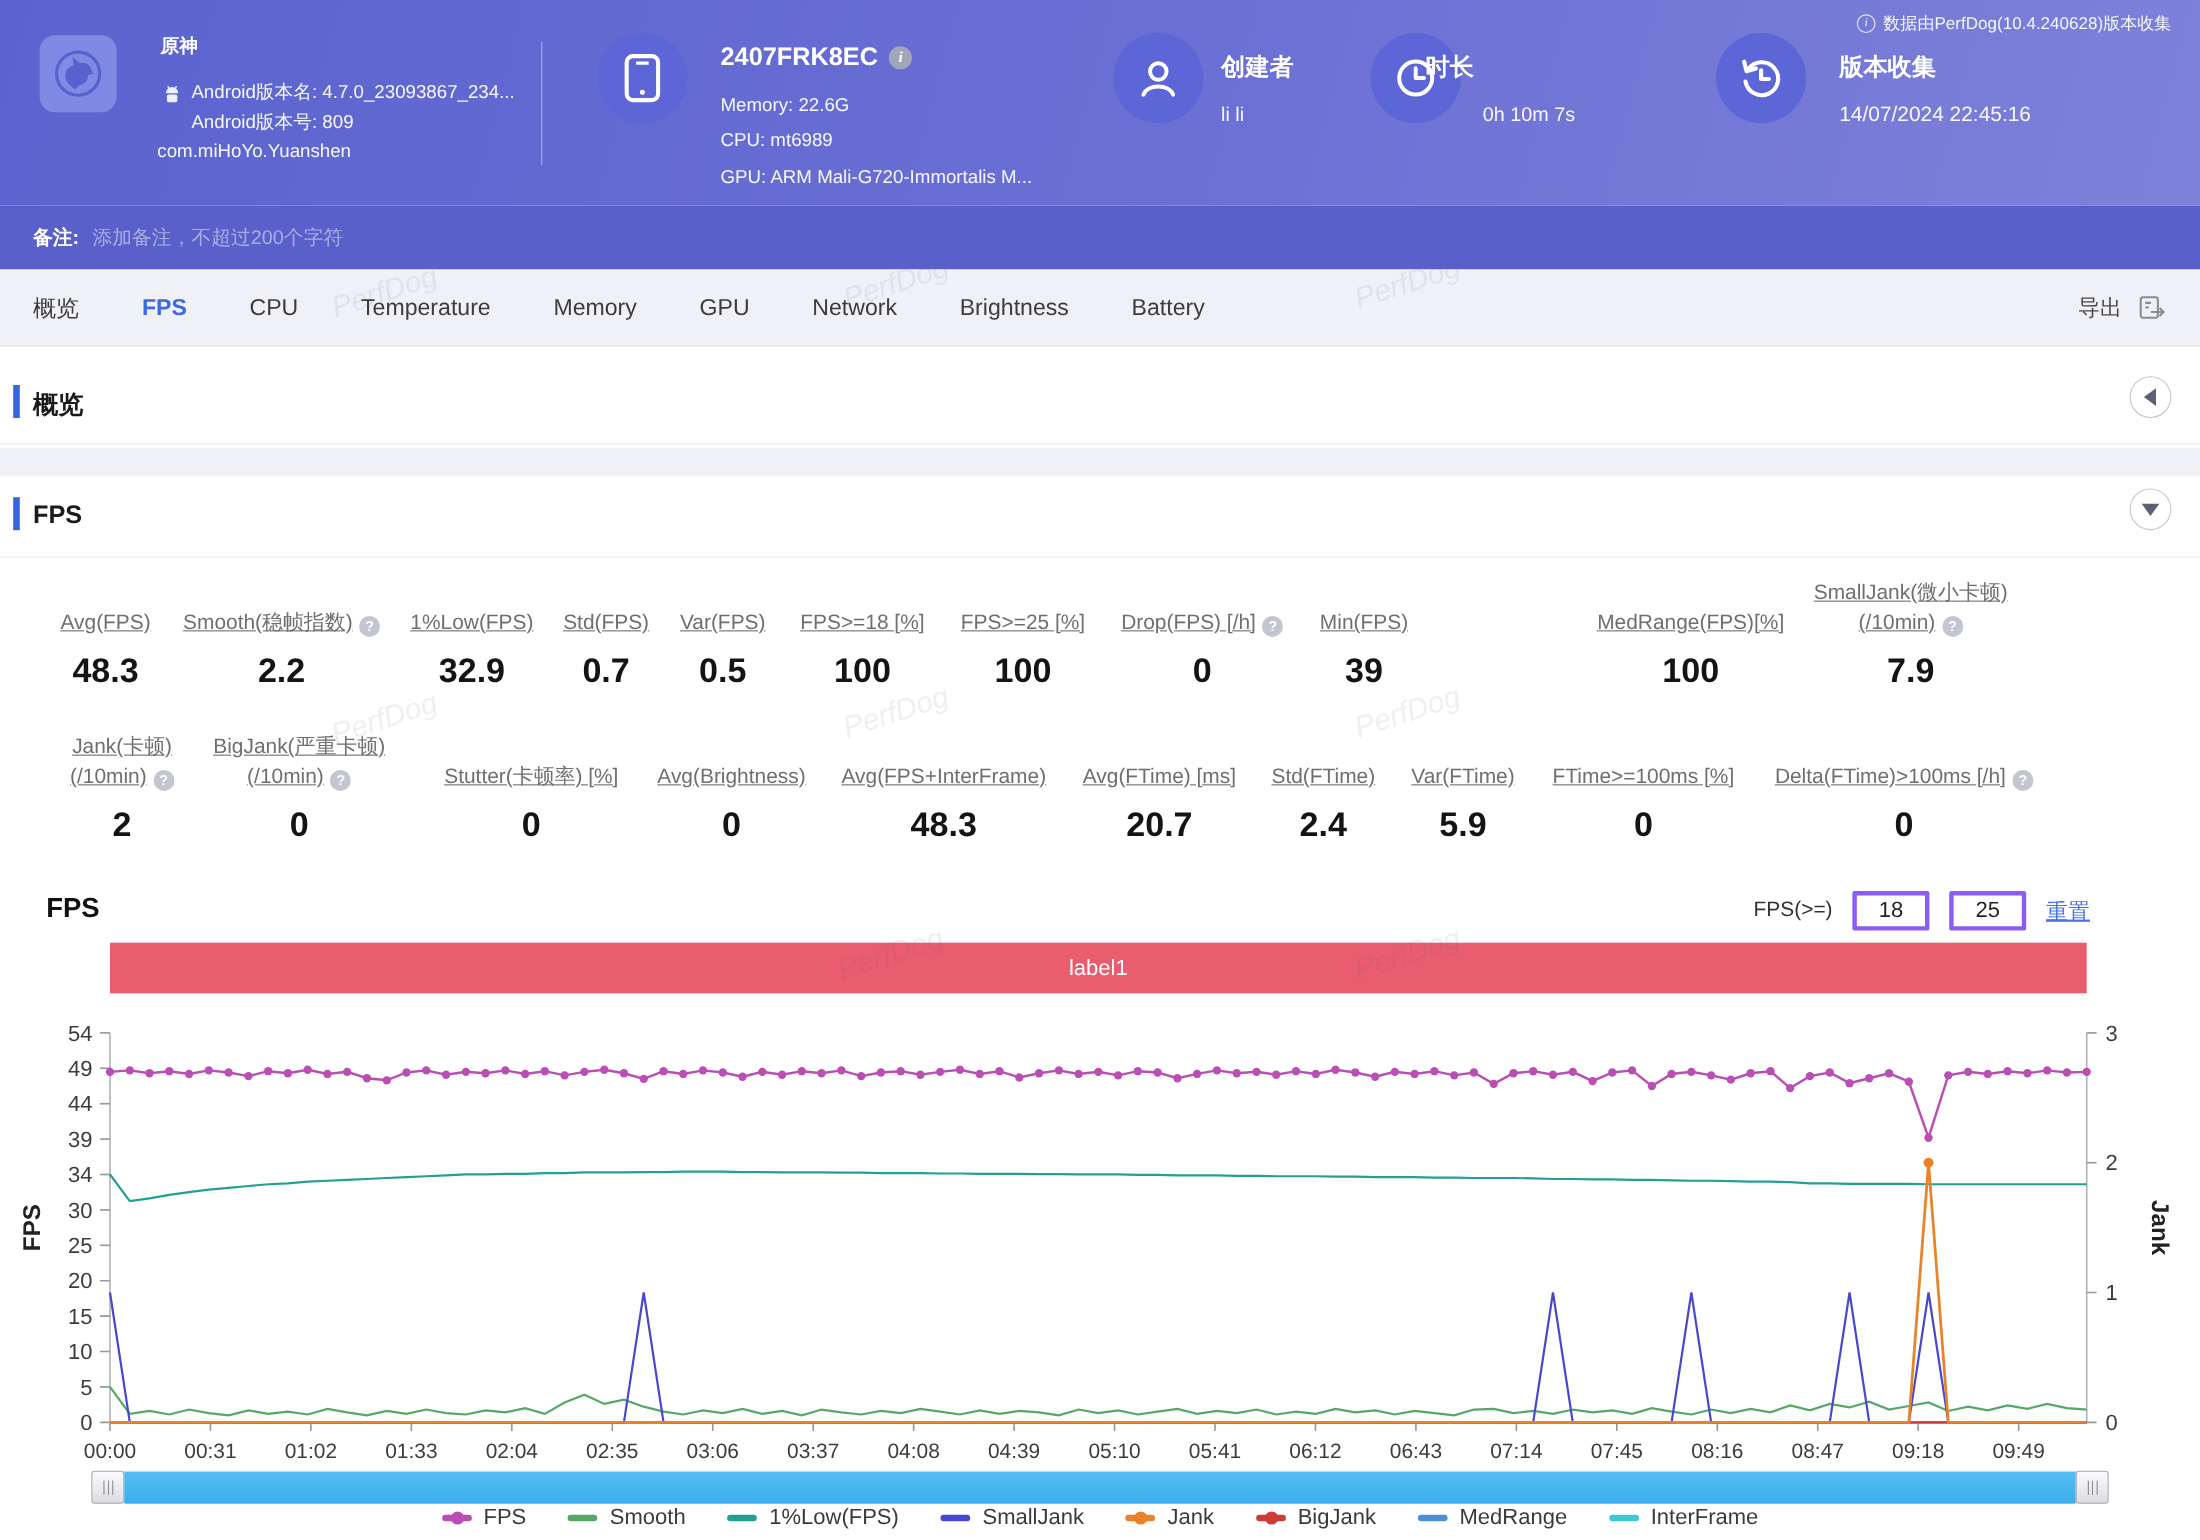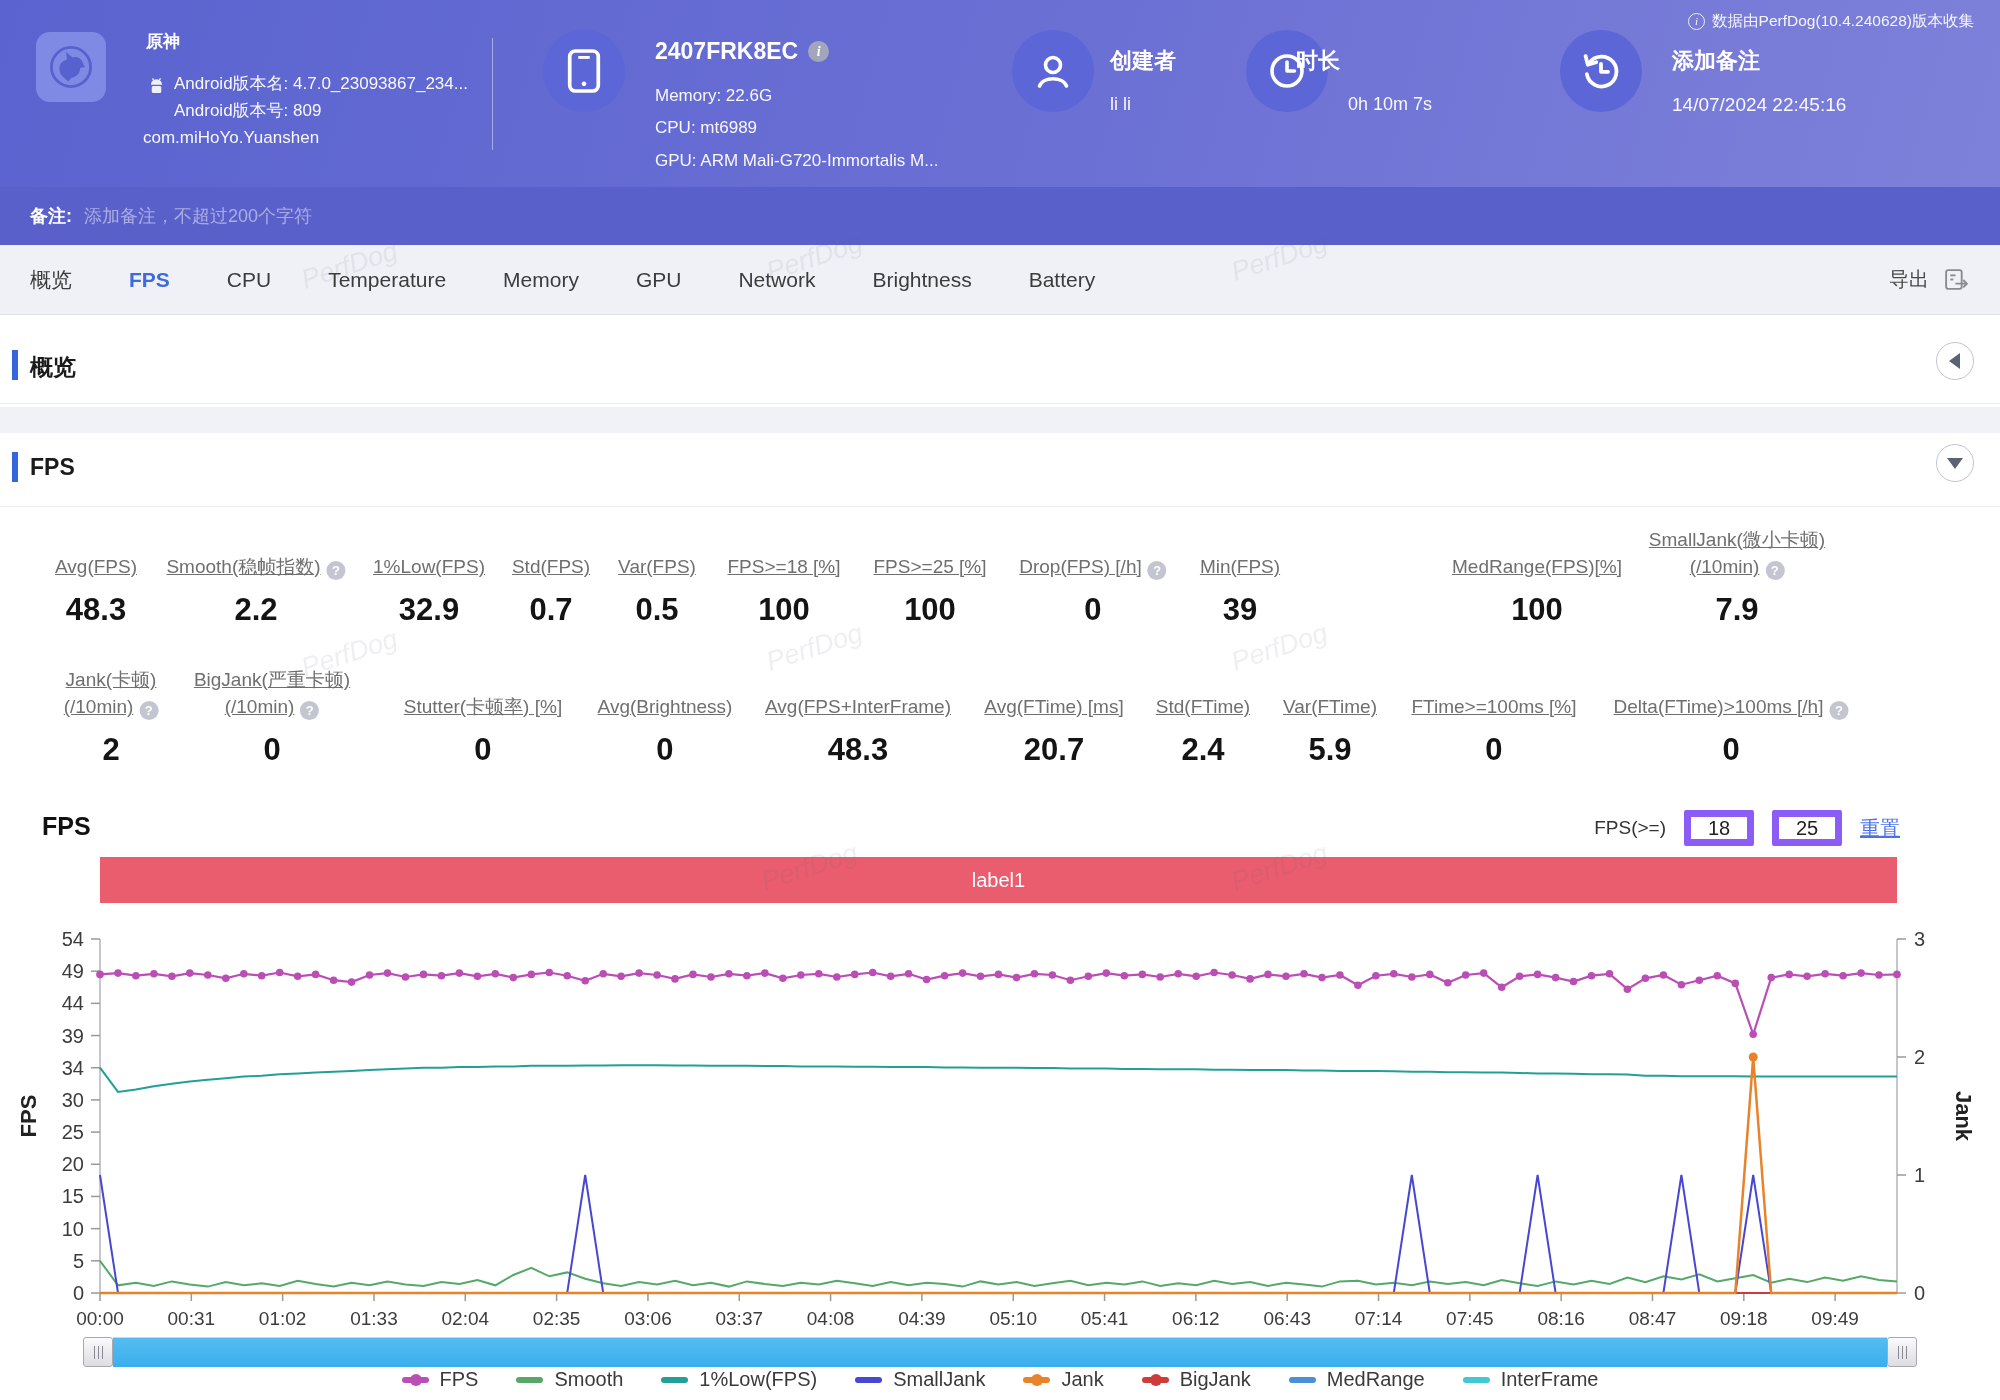--- a/index.html
+++ b/index.html
@@ -50,21 +50,21 @@
   .stats-row { position:absolute; left:0; width:2000px; height:132px; }
   .stat { position:absolute; transform:translateX(-50%); text-align:center; }
   .stat-label { min-height:62px; display:flex; flex-direction:column; justify-content:flex-end; align-items:center; font-size:19px; color:#6f6f6f; line-height:27px; white-space:nowrap;text-decoration:underline; }
   .stat-value { margin-top:12px; font-size:31px; font-weight:bold; color:#141414; }
   .help-dot { display:inline-block; width:19px; height:19px; border-radius:50%; background:#c3c6d1; color:#fff; font-size:13px; font-weight:bold; text-align:center; line-height:19px; margin-left:6px; vertical-align:-2px; }
 
   
   .chart-title { position:absolute; left:42px; top:812px; font-size:25px; font-weight:bold; color:#111; }
   .thresh-wrap { position:absolute; top:810px; right:100px; display:flex; align-items:center; gap:18px; }
   .thresh-label { font-size:19px; color:#333; }
-  .thresh-input { width:70px; height:36px; border:7px solid #8b5cf6; border-radius:2px; text-align:center; font-size:20px; color:#222; font-family:inherit; background:#fff; }
+  .thresh-input { width:70px; height:36px; border:4px solid #8b5cf6; border-radius:2px; text-align:center; font-size:20px; color:#222; font-family:inherit; background:#fff; }
   .reset-link { font-size:20px; color:#4a72e8; text-decoration:underline; cursor:pointer; }
   .label-bar { position:absolute; left:100px; top:857px; width:1797px; height:46px; background:#ea5d6e; color:#fff; font-size:20px; display:flex; align-items:center; justify-content:center; }
 
   
   .hscroll { position:absolute; left:83px; top:1337px; width:1834px; height:30px; display:flex; align-items:stretch; }
   .hs-track { flex:1; background:linear-gradient(#55bdf1,#3aaeec); border-top:1px solid #cfd3da; }
   .hs-handle { width:30px; background:linear-gradient(#fbfbfd,#dcdce2); border:1px solid #a8a8b0; border-radius:3px; display:flex; align-items:center; justify-content:center; cursor:ew-resize; }
   .hs-grip { width:9px; height:13px; border-left:1px solid #8a8a92; border-right:1px solid #8a8a92; background:linear-gradient(to right,transparent 44%,#8a8a92 44%,#8a8a92 56%,transparent 56%); }
 
   
@@ -133,21 +133,21 @@
   <div class="meta-label" style="left:1296px; top:46px;">时长</div>
   <div class="meta-value" style="left:1348px; top:94px;">0h 10m 7s</div>
 
   <div class="hdr-circle" style="left:1560px; top:30px;">
     <svg width="44" height="44" viewBox="0 0 28 28">
       <path d="M6.5 9 a9.5 9.5 0 1 1 -1.5 7" fill="none" stroke="#fff" stroke-width="2.4" stroke-linecap="round"></path>
       <path d="M4.2 4.5 L5.6 10 L11 8.4" fill="none" stroke="#fff" stroke-width="2.4" stroke-linecap="round" stroke-linejoin="round"></path>
       <path d="M14 9.5 v5 h4.5" fill="none" stroke="#fff" stroke-width="2.4" stroke-linecap="round" stroke-linejoin="round"></path>
     </svg>
   </div>
-  <div class="meta-label" style="left:1672px; top:46px;">添加备注</div>
+  <div class="meta-label" style="left:1672px; top:46px;">版本收集</div>
   <div class="meta-value" style="left:1672px; top:94px; font-size:19px;">14/07/2024 22:45:16</div>
 
   <div class="collect-note">
     <span class="info-outline">i</span>
     <span>数据由PerfDog(10.4.240628)版本收集</span>
   </div>
 </div>
 
 <div class="note-bar">
   <span class="note-label">备注:</span>

